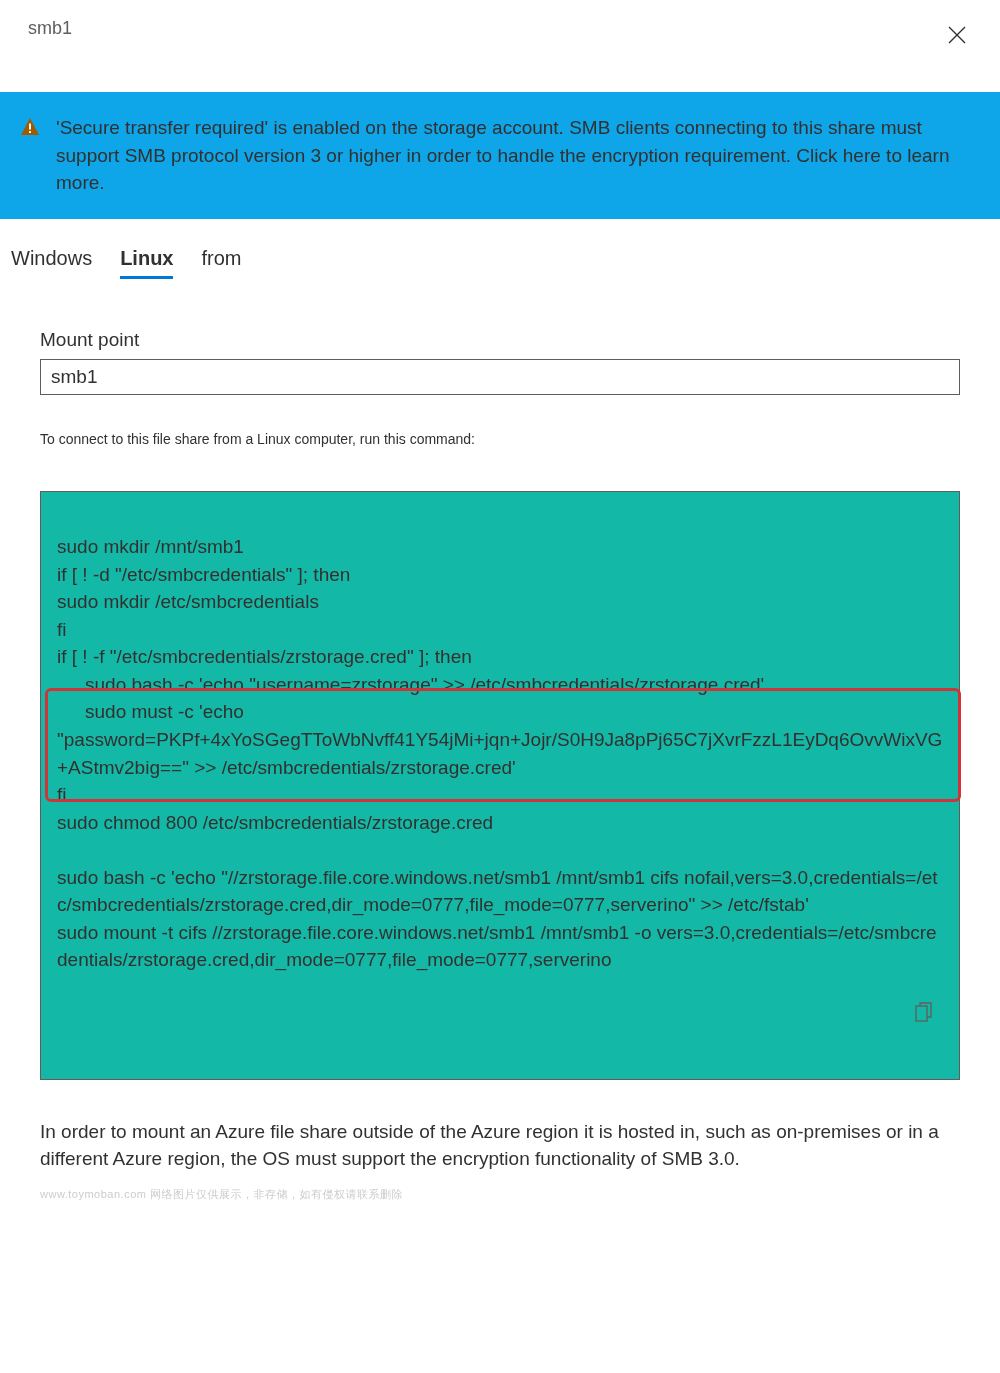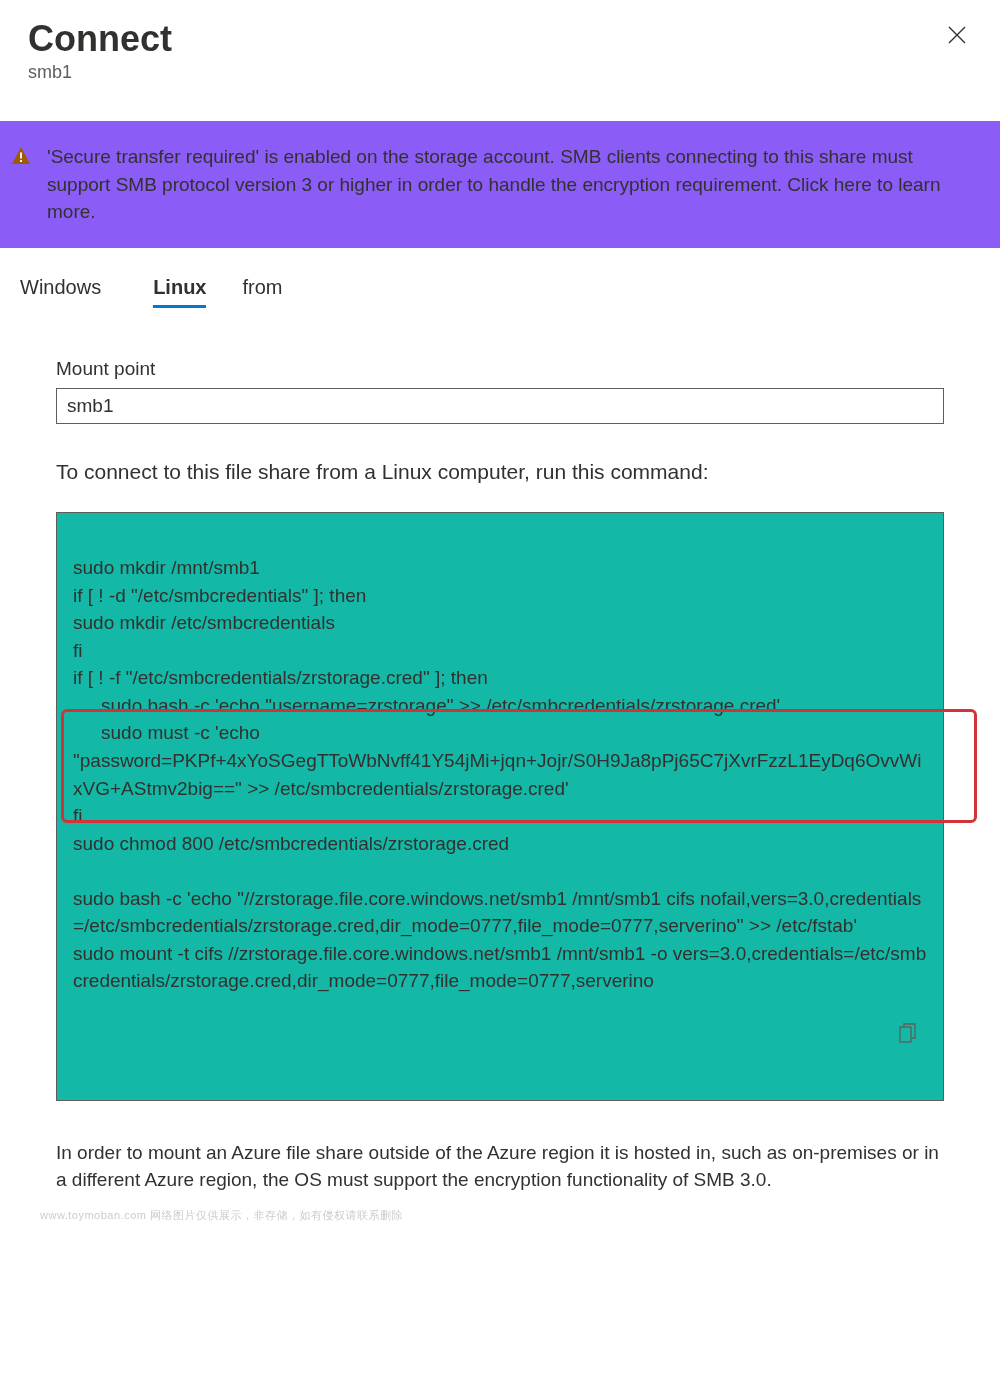--- a/index.html
+++ b/index.html
@@ -31,76 +31,75 @@
       color: #323130;
       cursor: pointer;
       padding: 6px;
       line-height: 1;
       background: none;
       border: none;
     }
     .warning-banner {
       display: flex;
       align-items: flex-start;
-      background: #8b5cf6;
-      padding: 22px 28px 22px 11px;
+      background: #0ea5e9;
+      padding: 22px 28px 22px 20px;
       margin-top: 38px;
       gap: 16px;
     }
     .warn-icon {
       flex: 0 0 auto;
       width: 20px;
       height: 20px;
       margin-top: 3px;
     }
     .warn-icon svg { display: block; }
     .warn-text {
       font-size: 19px;
       line-height: 1.45;
       color: #323130;
     }
     .tabs {
       display: flex;
-      gap: 36px;
-      padding: 28px 6px 0 20px;
+      gap: 28px;
+      padding: 28px 6px 0 11px;
       margin-bottom: 50px;
     }
     .tab {
       font-size: 20px;
       color: #323130;
       padding-bottom: 6px;
       cursor: pointer;
       border-bottom: 3px solid transparent;
     }
     .tab.active {
       font-weight: 600;
       border-bottom: 3px solid #0078d4;
-      margin-left: 16px;
     }
     .content {
-      padding: 0 56px;
+      padding: 0 40px;
     }
     .field-label {
       font-size: 19px;
       color: #323130;
       margin-bottom: 8px;
       display: block;
     }
     .text-input {
       width: 100%;
       font-size: 19px;
       padding: 6px 10px;
       border: 1px solid #605e5c;
       font-family: inherit;
       color: #323130;
     }
     .instruction {
-      font-size: 21px;
+      font-size: 14px;
       margin-top: 36px;
-      margin-bottom: 28px;
+      margin-bottom: 44px;
       color: #323130;
     }
     .code-block {
       position: relative;
       border: 1px solid #605e5c;
       background: #14b8a6;
       padding: 14px 16px 22px 16px;
       font-size: 19px;
       line-height: 1.45;
       color: #323130;
@@ -138,21 +137,20 @@
       padding: 14px 4px 4px 4px;
       letter-spacing: 0.5px;
       margin-left: 36px;
     }
   </style>
 </head>
 <body>
 
 <div class="blade-header">
   <div class="title-block">
-    <h1>Connect</h1>
     <div class="subtitle">smb1</div>
   </div>
   <button class="close-btn">
     <span>
       <svg width="18" height="18" viewBox="0 0 18 18">
           <path d="M1 1 L17 17 M17 1 L1 17" stroke="#323130" stroke-width="1.4" fill="none"></path>
         </svg>
     </span>
   </button>
 </div>

